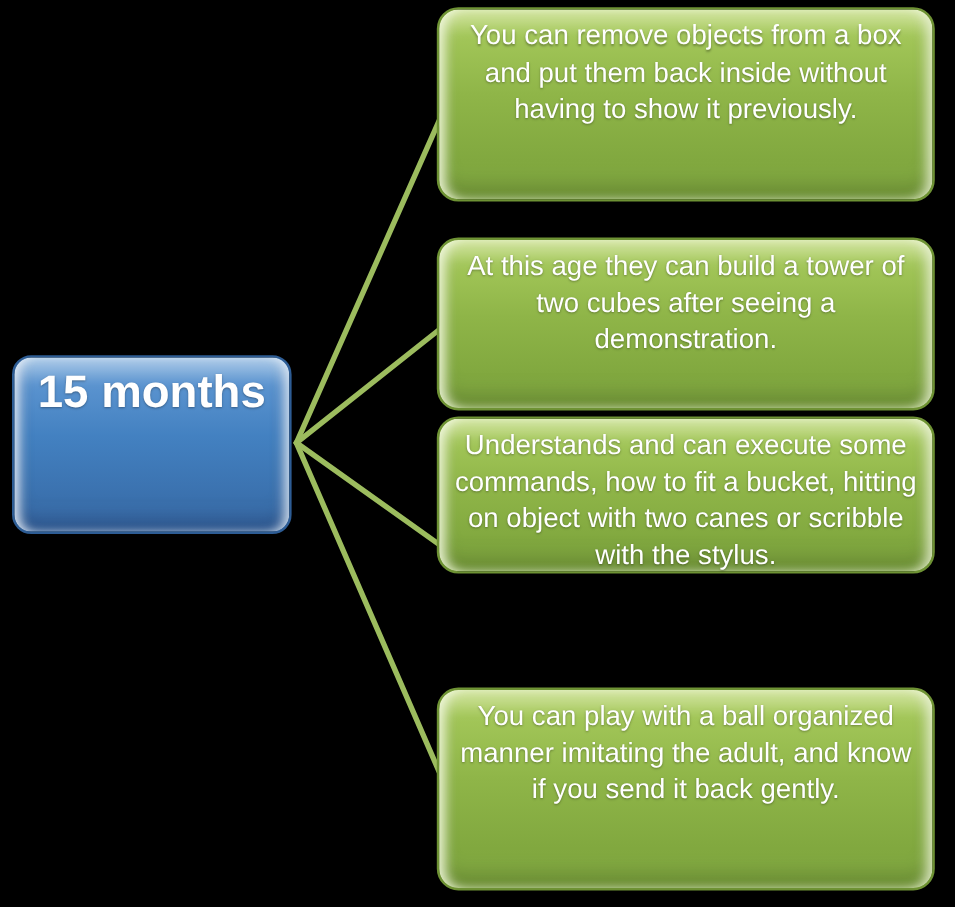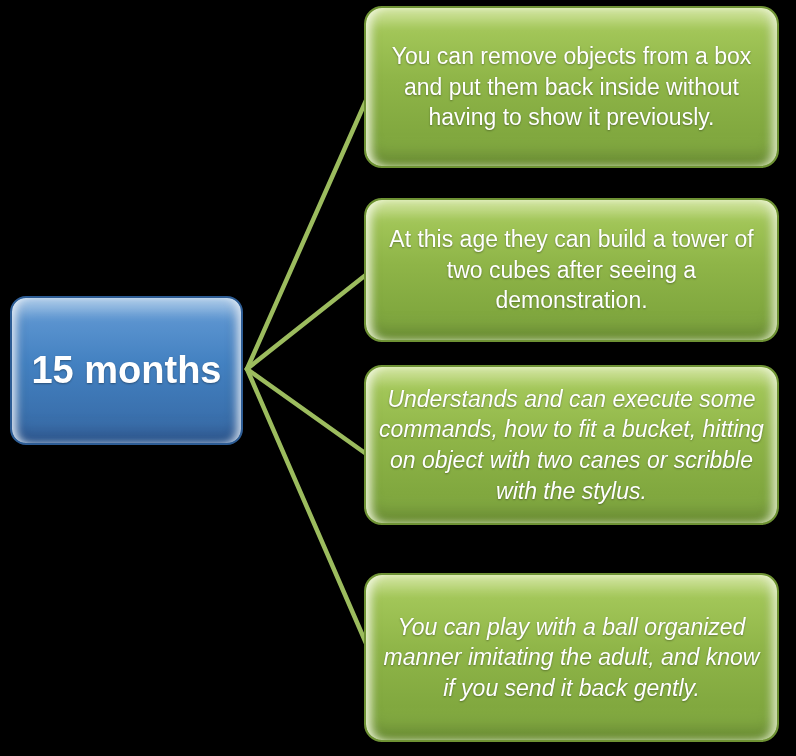--- a/index.html
+++ b/index.html
@@ -16,21 +16,20 @@
   .connector {
     stroke: var(--connector, #9cbc5e);
     stroke-width: 4.5;
     stroke-linecap: round;
     fill: none;
   }
 
   .node {
     position: absolute;
     display: flex;
-    align-items: center;
     justify-content: center;
     text-align: center;
     color: var(--text, #ffffff);
     text-shadow: 0 1px 2px rgba(0,0,0,0.35);
   }
 
   .node-root {
     left: 10px; top: 296px; width: 233px; height: 149px;
     border-radius: 16px;
     border: 2px solid #2d5c94;
@@ -55,22 +54,22 @@
       inset 8px 0 10px -3px rgba(248,255,225,0.85),
       inset -8px 0 10px -3px rgba(248,255,225,0.70),
       inset 0 -12px 16px rgba(20,40,0,0.25);
     font-size: 23px;
     line-height: 1.33;
     padding: 6px 10px;
   }
 
   .branch-1 { top: 6px;   height: 162px; }
   .branch-2 { top: 198px; height: 144px; }
-  .branch-3 { top: 365px; height: 160px; font-style: italic; }
-  .branch-4 { top: 573px; height: 169px; font-style: italic; }
+  .branch-3 { top: 347px; height: 131px; }
+  .branch-4 { top: 573px; height: 169px; }
 </style>
 </head>
 <body>
 
 <div class="stage">
 
   <svg class="connectors" width="796" height="756" viewBox="0 0 796 756">
     <line class="connector" x1="247" y1="369" x2="372" y2="87"></line>
     <line class="connector" x1="247" y1="369" x2="372" y2="270"></line>
     <line class="connector" x1="247" y1="369" x2="372" y2="458"></line>

